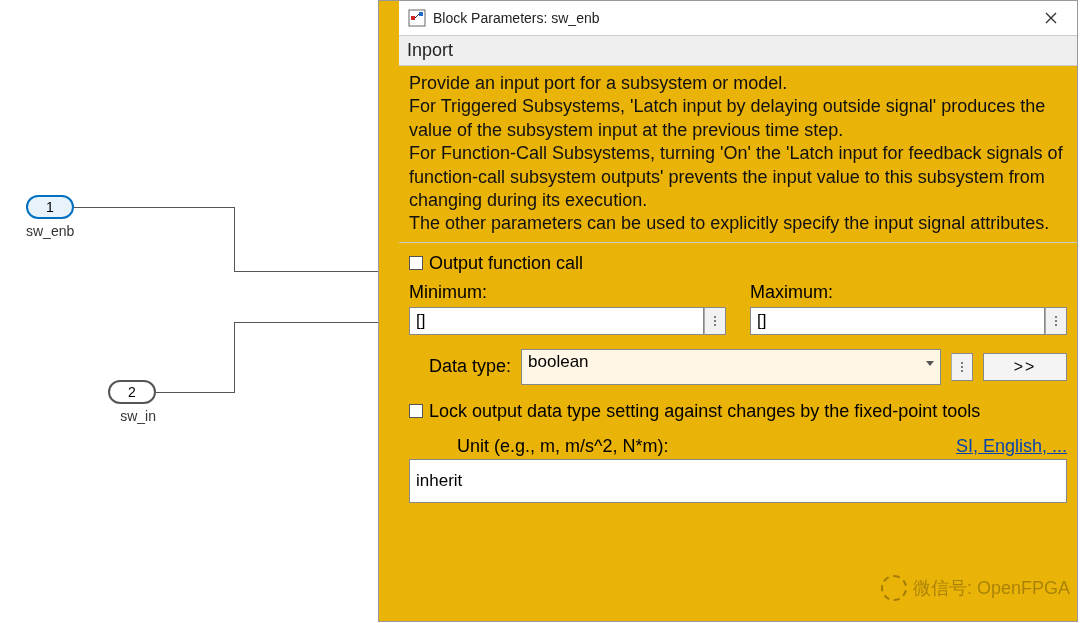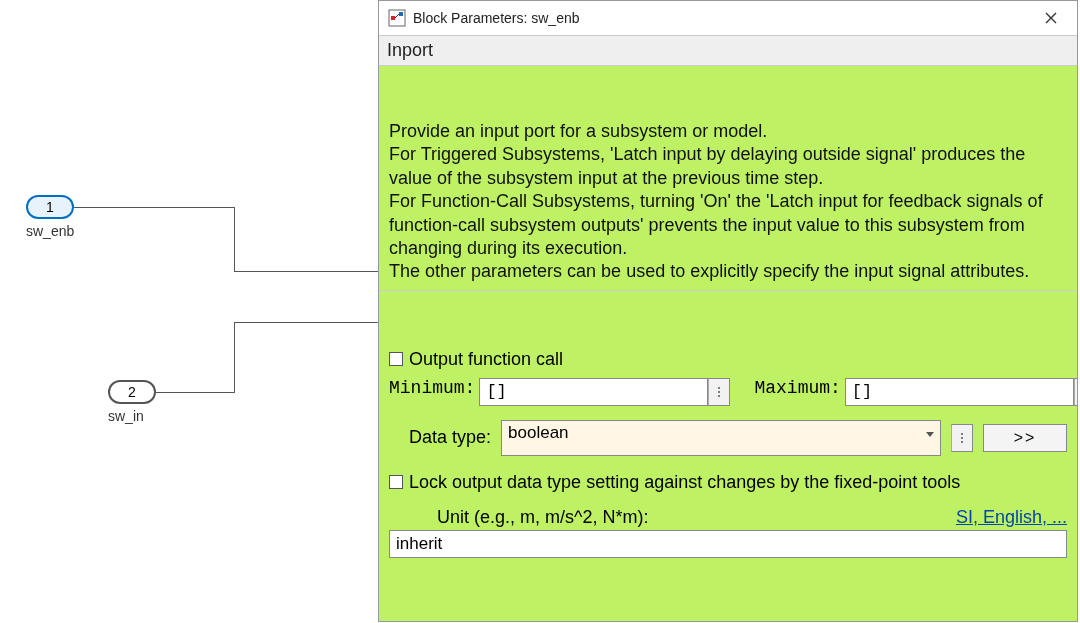--- a/index.html
+++ b/index.html
@@ -34,43 +34,44 @@
     align-items: center;
     justify-content: center;
     font-size: 14px;
     color: #000;
   }
   .port-oval.plain {
     border-color: #555;
     background: #fff;
   }
   .port-label {
-    text-align: left;
+    text-align: right;
     font-size: 14px;
     color: #333;
     margin-top: 4px;
   }
   .wire {
     position: absolute;
     background: #555;
   }
   .wire-h { height: 1px; }
   .wire-v { width: 1px; }
 
   
   .dialog {
     position: absolute;
     left: 378px;
     top: 0;
     width: 700px;
     height: 622px;
     border: 1px solid #999;
-    background: #bef264;
+    background: #eab308;
     display: flex;
     flex-direction: column;
+    padding-left: 20px;
   }
   .titlebar {
     height: 34px;
     display: flex;
     align-items: center;
     padding: 0 6px 0 8px;
     background: #fff;
     border-bottom: 0;
   }
   .titlebar-icon {
@@ -94,21 +95,20 @@
     justify-content: center;
     color: #333;
     font-size: 14px;
   }
   .dialog-body {
     flex: 1;
     overflow: hidden;
     padding: 0 0 0 0;
     display: flex;
     flex-direction: column;
-    gap: 48px;
   }
   .section-title {
     background: #efefef;
     padding: 4px 8px;
     font-size: 18px;
     color: #222;
     border-top: 1px solid #ccc;
     border-bottom: 1px solid #ccc;
   }
   .desc {
@@ -164,23 +164,22 @@
     background: #fff;
   }
   .minmax-row {
     display: flex;
     gap: 24px;
     margin-top: 2px;
   }
   .minmax-col {
     flex: 1;
     display: flex;
-    flex-direction: row;
+    flex-direction: column;
     gap: 4px;
-    font-family: Liberation Mono, monospace;
   }
   .minmax-col label {
     font-size: 18px;
   }
   .text-input-wrap {
     display: flex;
     height: 28px;
   }
   .text-input {
     flex: 1;
@@ -241,21 +240,21 @@
     align-items: baseline;
     margin-top: 14px;
   }
   .unit-link {
     color: #0645ad;
     text-decoration: underline;
     font-size: 18px;
   }
   .unit-input {
     width: 100%;
-    height: 28px;
+    height: 44px;
     border: 1px solid #888;
     padding: 2px 6px;
     font-size: 17px;
     margin-top: 2px;
     background: #fff;
   }
   .watermark {
     position: absolute;
     right: 10px;
     bottom: 22px;
@@ -392,13 +391,17 @@
 
         <div class="unit-row">
           <span style="font-size:18px;margin-left:48px;">Unit (e.g., m, m/s^2, N*m):</span>
           <a class="unit-link">SI, English, ...</a>
         </div>
         <input class="unit-input" value="inherit" style="">
       </div>
     </div>
   </div>
 
+  <div class="watermark">
+    <div class="circ"></div>
+    <span>微信号: OpenFPGA</span>
+  </div>
 </div>
 
 </body></html>

